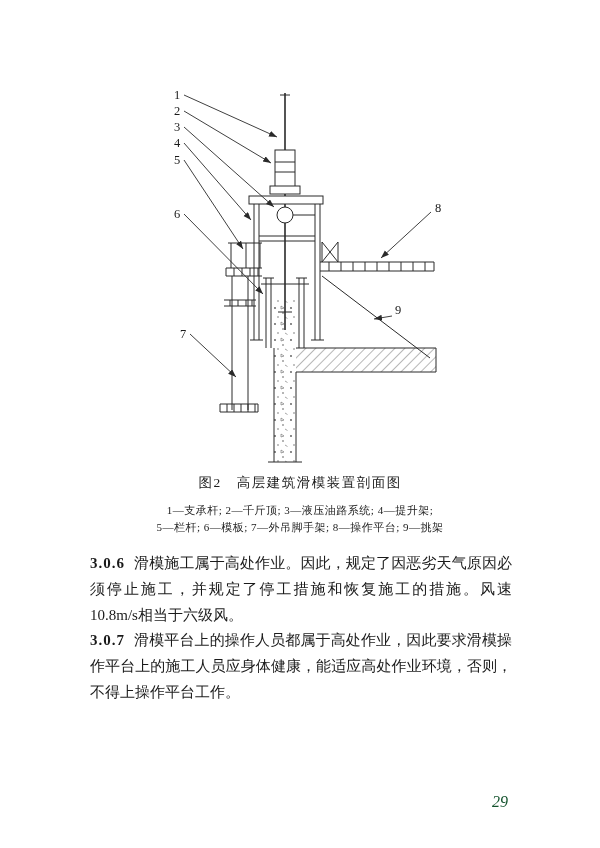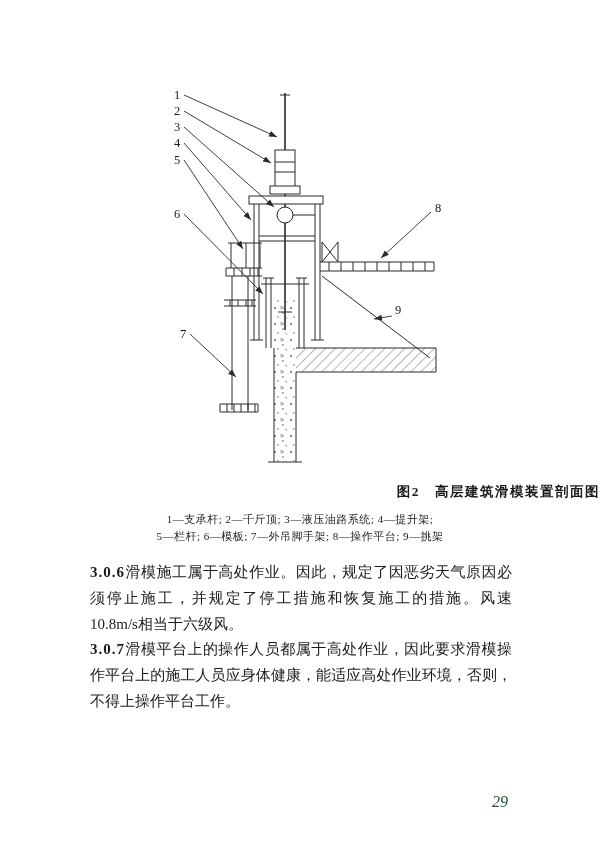--- a/index.html
+++ b/index.html
@@ -4,27 +4,27 @@
 <style>
   html,body{margin:0;padding:0;background:#e9e9e9;}
   .page{
     position:relative;width:600px;height:848px;margin:0 auto;background:#ffffff;
     overflow:hidden;color:#1a1a1a;
     font-family:"Liberation Serif","DejaVu Serif",serif;
   }
   .figure{position:relative;width:600px;height:474px;}
   .figure svg{display:block;}
   .caption{
-    text-align:right;font-size:13.5px;font-weight:bold;letter-spacing:1.5px;
-    margin-top:9px;
+    text-align:center;font-size:13.5px;font-weight:normal;letter-spacing:1.5px;
+    margin-top:0;
   }
   .legend{margin-top:10px;text-align:center;font-size:11px;line-height:17px;color:#222;letter-spacing:0.5px;}
   .body-text{margin:15px 88px 0 90px;font-size:15px;line-height:25.8px;text-align:justify;}
   .para{margin:0;padding:0;}
-  .para .num{font-weight:bold;letter-spacing:1px;white-space:nowrap;}
+  .para .num{font-weight:bold;margin-right:9px;letter-spacing:1px;white-space:nowrap;}
   .page-number{position:absolute;right:92px;top:793px;font-style:italic;font-size:16px;color:#14532d;}
 </style>
 </head>
 <body>
 
 <div class="page">
 
   <div class="figure">
     <svg width="600" height="474" viewBox="0 0 600 474">
       <defs>

